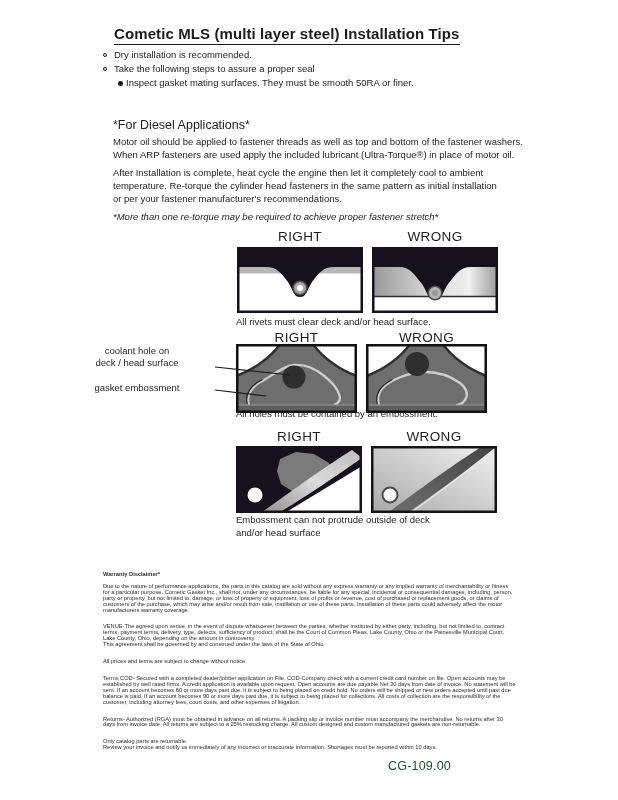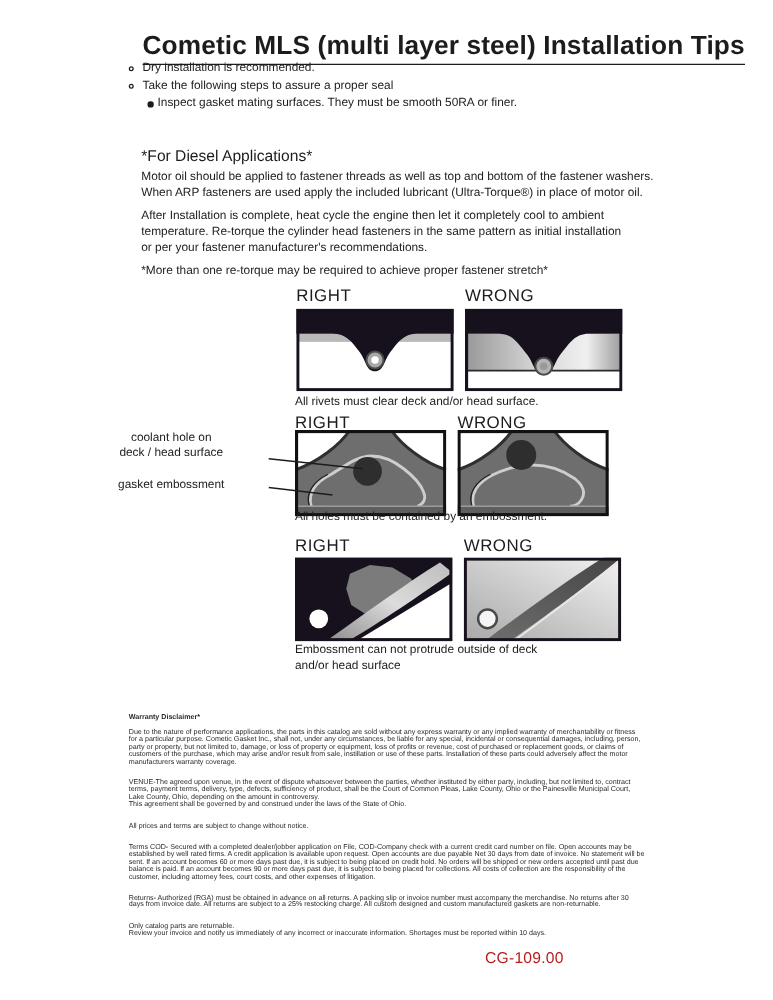--- a/index.html
+++ b/index.html
@@ -3,45 +3,45 @@
 <meta charset="utf-8">
 <style>
   * { margin:0; padding:0; box-sizing:border-box; }
   html,body { background:#fff; }
   .page {
     position:relative; width:618px; height:800px; background:#ffffff;
     font-family:"Liberation Sans", sans-serif; color:#1c1c1c; overflow:hidden;
   }
   .abs { position:absolute; }
   .title {
-    font-size:21px; font-weight:bold; letter-spacing:0.1px;
+    font-size:15px; font-weight:bold; letter-spacing:0.1px;
     border-bottom:1.6px solid #1c1c1c; padding-bottom:2px; display:inline-block;
   }
   .bullets { font-size:9.5px; line-height:14px; }
   .bullet-row { position:relative; padding-left:12px; white-space:nowrap; }
   .bullet-row .odot {
     position:absolute; left:1px; top:4.6px; width:4px; height:4px;
     border:1px solid #1c1c1c; border-radius:50%;
   }
   .sub-row { position:relative; padding-left:24px; white-space:nowrap; }
   .sub-row .fdot {
     position:absolute; left:16px; top:5px; width:4.6px; height:4.6px;
     background:#1c1c1c; border-radius:50%;
   }
   .h2 { font-size:12.5px; font-weight:normal; }
   .bodyline { font-size:9.5px; line-height:13px; white-space:nowrap; }
-  .dlabel { font-size:13.5px; letter-spacing:0.4px; }
+  .dlabel { font-size:13.5px; letter-spacing:0.4px; text-align:center; }
   .caption { font-size:9.5px; }
   .sidelabel { font-size:9.5px; line-height:11.5px; text-align:center; }
   .dbox { position:absolute; }
   .dbox svg { display:block; width:100%; height:100%; }
   .fineprint { font-size:5.7px; line-height:5.9px; width:413px; color:#2a2a2a; }
   .fineprint p { margin:0 0 11px 0; }
   .fp-head { font-weight:bold; margin-bottom:6px; }
-  .footer-code { font-size:12.5px; letter-spacing:0.2px; color:#b91c1c; }
+  .footer-code { font-size:12.5px; letter-spacing:0.2px; color:#14532d; }
   .leader { position:absolute; pointer-events:none; }
 </style>
 </head>
 <body>
 
 <div class="page">
 
   <div class="abs" style="left:114px; top:25px;">
     <span class="title">Cometic MLS (multi layer steel) Installation Tips</span>
   </div>
@@ -64,21 +64,21 @@
   <div class="abs h2" style="left:113px; top:118px;">*For Diesel Applications*</div>
   <div class="abs" style="left:113px; top:135px;">
     <div class="bodyline">Motor oil should be applied to fastener threads as well as top and bottom of the fastener washers.</div>
     <div class="bodyline">When ARP fasteners are used apply the included lubricant (Ultra-Torque®) in place of motor oil.</div>
   </div>
   <div class="abs" style="left:113px; top:166px;">
     <div class="bodyline">After Installation is complete, heat cycle the engine then let it completely cool to ambient</div>
     <div class="bodyline">temperature. Re-torque the cylinder head fasteners in the same pattern as initial installation</div>
     <div class="bodyline">or per your fastener manufacturer's recommendations.</div>
   </div>
-  <div class="abs bodyline" style="left:113px; top:210px;">*More than one re-torque may be required to achieve proper fastener stretch*</div>
+  <div class="abs bodyline" style="left:113px; top:210px;font-style:italic;">*More than one re-torque may be required to achieve proper fastener stretch*</div>
 
   <div class="abs dlabel" style="left:237px; top:229px; width:126px;">RIGHT</div>
   <div class="abs dlabel" style="left:372px; top:229px; width:126px;">WRONG</div>
 
   <div class="dbox" style="left:237px; top:247px; width:126px; height:66px;">
     <svg viewBox="0 0 126 66">
       <rect width="126" height="66" fill="#ffffff"></rect>
       <rect x="2" y="20" width="122" height="6.5" fill="#b9b9b9"></rect>
       <path d="M0,0 H126 V20 H97 C86,20 82,26 75,35 C70,42 70,50 63,50 C56,50 56,42 51,35 C44,26 40,20 29,20 H0 Z" fill="#17111d"></path>
       <circle cx="63" cy="41" r="6.8" fill="#a8a8a8" stroke="#4a4a4a" stroke-width="1.6"></circle>

